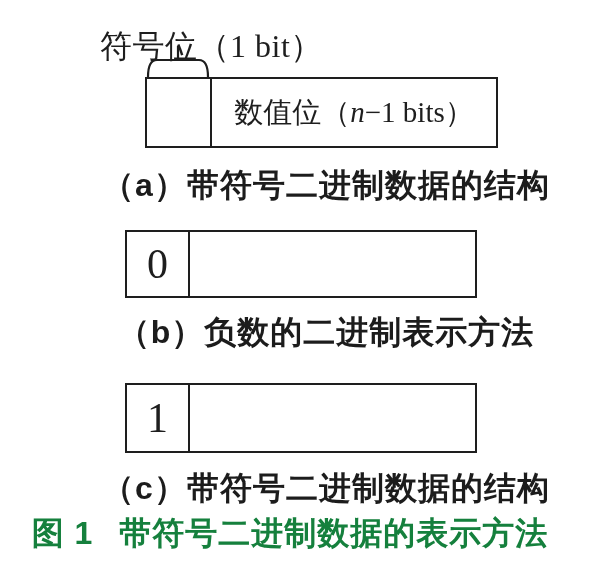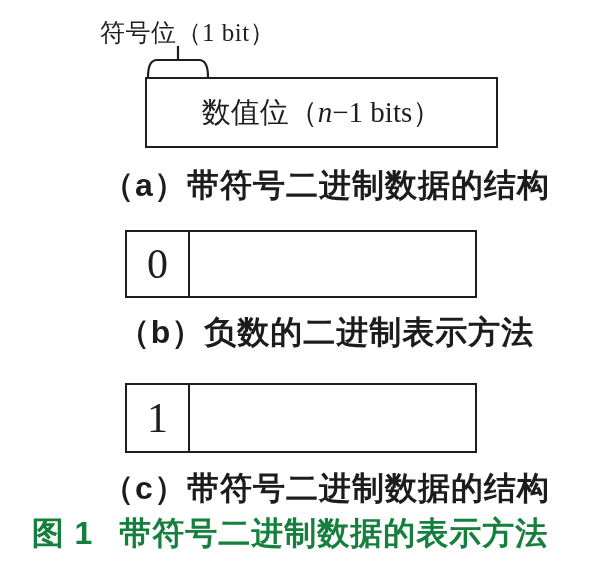--- a/index.html
+++ b/index.html
@@ -1,39 +1,39 @@
 <!DOCTYPE html>
 <html><head>
 <meta charset="utf-8">
 <style>
   html,body{margin:0;padding:0;background:#ffffff;}
   .figure{
     position:relative;width:600px;height:570px;background:#ffffff;
     font-family:"Liberation Serif", serif;color:#1e1e1e;overflow:hidden;
   }
   .sign-label{
-    position:absolute;left:100px;top:19px;font-size:25px;line-height:1.1;
+    position:absolute;left:100px;top:29px;font-size:32px;line-height:1.1;
     letter-spacing:.5px;white-space:nowrap;
   }
   .brace{position:absolute;left:146px;top:45px;width:64px;height:33px;}
   .brace path{fill:none;stroke:#1e1e1e;stroke-width:2.2;stroke-linecap:butt;}
   .bitbox{
     position:absolute;display:flex;border:2px solid #1e1e1e;background:#fff;
     box-sizing:border-box;
   }
   .sign-cell{
     border-right:2px solid #1e1e1e;box-sizing:border-box;flex:0 0 auto;
     display:flex;align-items:center;justify-content:center;
     font-family:"Liberation Serif", serif;
   }
   .value-cell{
     flex:1 1 auto;display:flex;align-items:center;justify-content:center;
     font-size:29px;white-space:nowrap;
   }
-  .box-a{left:145px;top:77px;width:353px;height:71px;flex-direction:column;}
+  .box-a{left:145px;top:77px;width:353px;height:71px;}
   .box-a .sign-cell{width:65px;}
   .box-b{left:125px;top:230px;width:352px;height:68px;}
   .box-c{left:125px;top:383px;width:352px;height:70px;}
   .box-b .sign-cell,.box-c .sign-cell{width:63px;font-size:42px;line-height:1;}
   .caption{
     position:absolute;left:34px;width:584px;text-align:center;
     font-family:"Liberation Sans", sans-serif;font-weight:bold;
     font-size:32px;line-height:1.15;letter-spacing:1px;color:#1c1c1c;
     white-space:nowrap;
     margin-top:7px;

